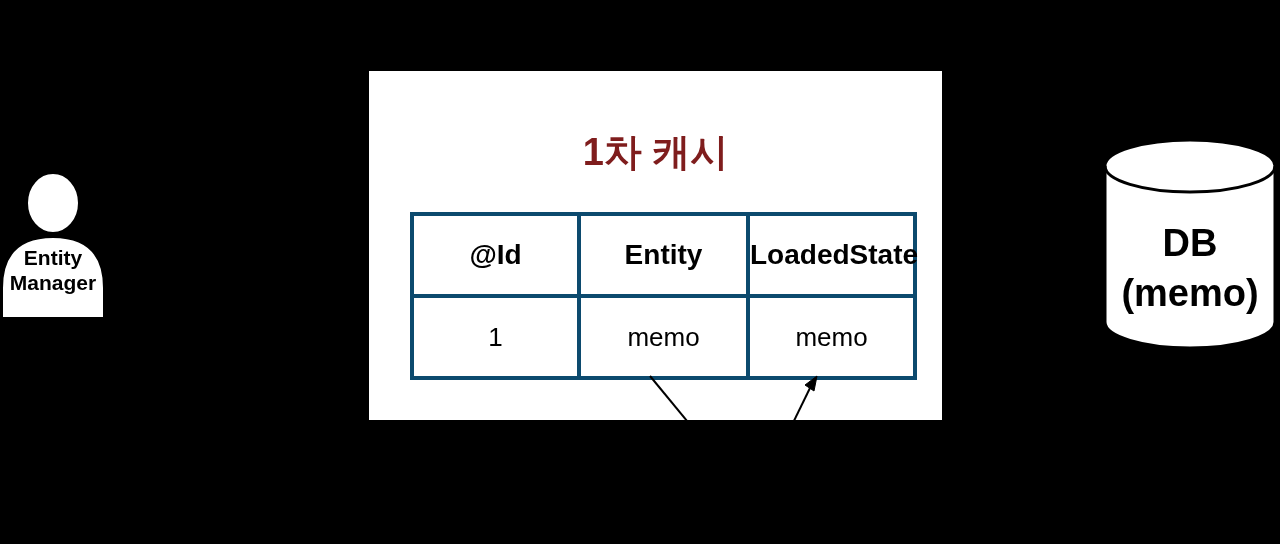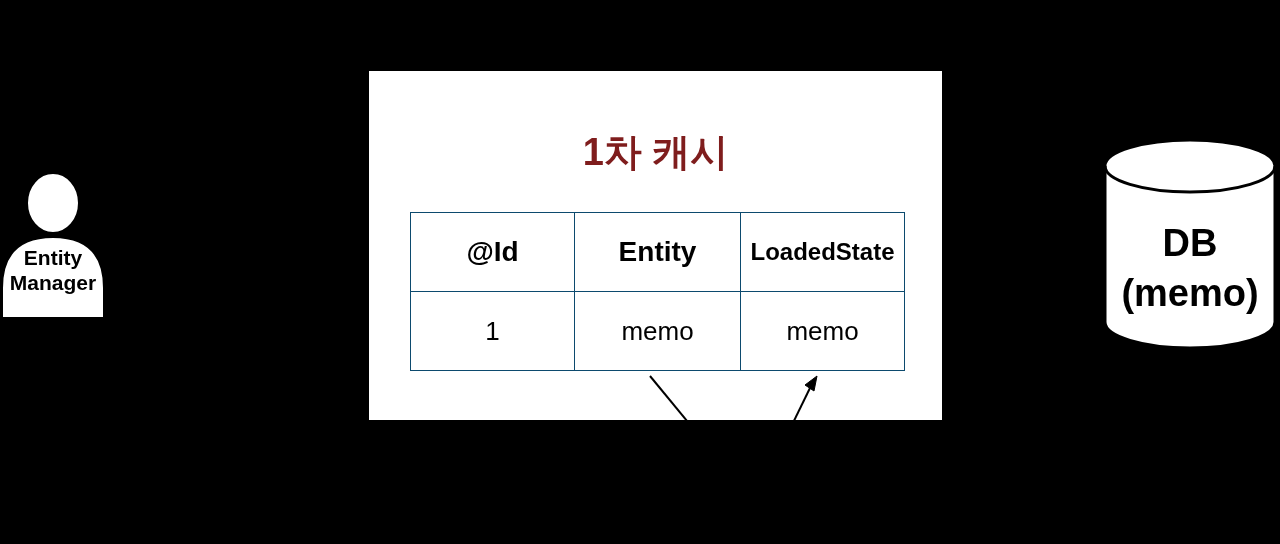--- a/index.html
+++ b/index.html
@@ -62,30 +62,30 @@
   .cache-table {
     position: absolute;
     left: 41px;
     top: 141px;
     border-collapse: collapse;
     table-layout: fixed;
     width: 493px;
   }
   .cache-table th,
   .cache-table td {
-    border: 1px solid #0c4a6e;
+    border: 4px solid #0c4a6e;
     text-align: center;
     vertical-align: middle;
     height: 78px;
     padding: 0;
     color: #000000;
     background: #ffffff;
   }
   .cache-table th { font-size: 28px; font-weight: bold; }
-  .cache-table th.small { font-size: 24px; }
+  .cache-table th.small { font-size: 28px; }
   .cache-table td { font-size: 26px; font-weight: normal; }
   .col-1 { width: 163px; }
   .col-2 { width: 165px; }
   .col-3 { width: 163px; }
 
   .arrows-svg {
     position: absolute;
     left: 0;
     top: 0;
     width: 573px;

